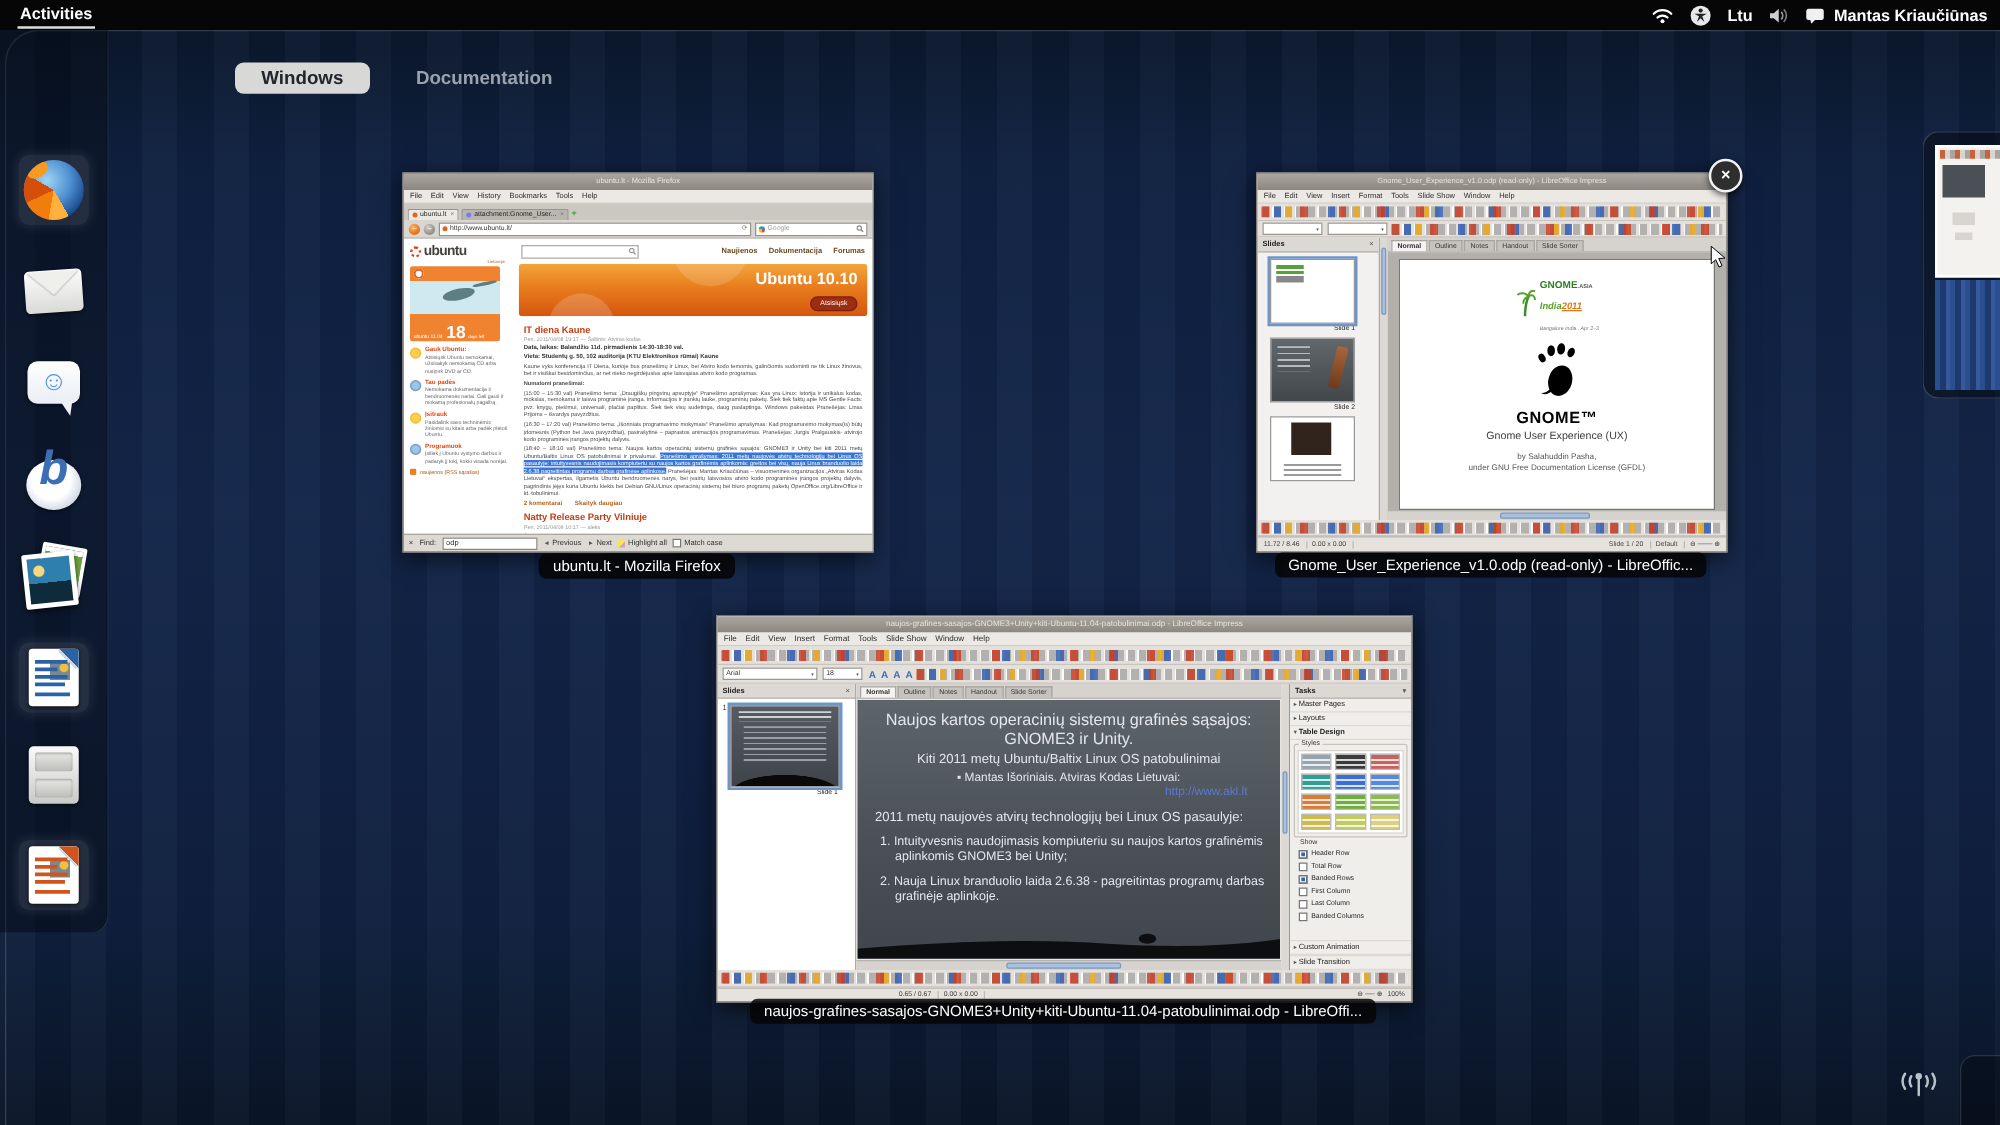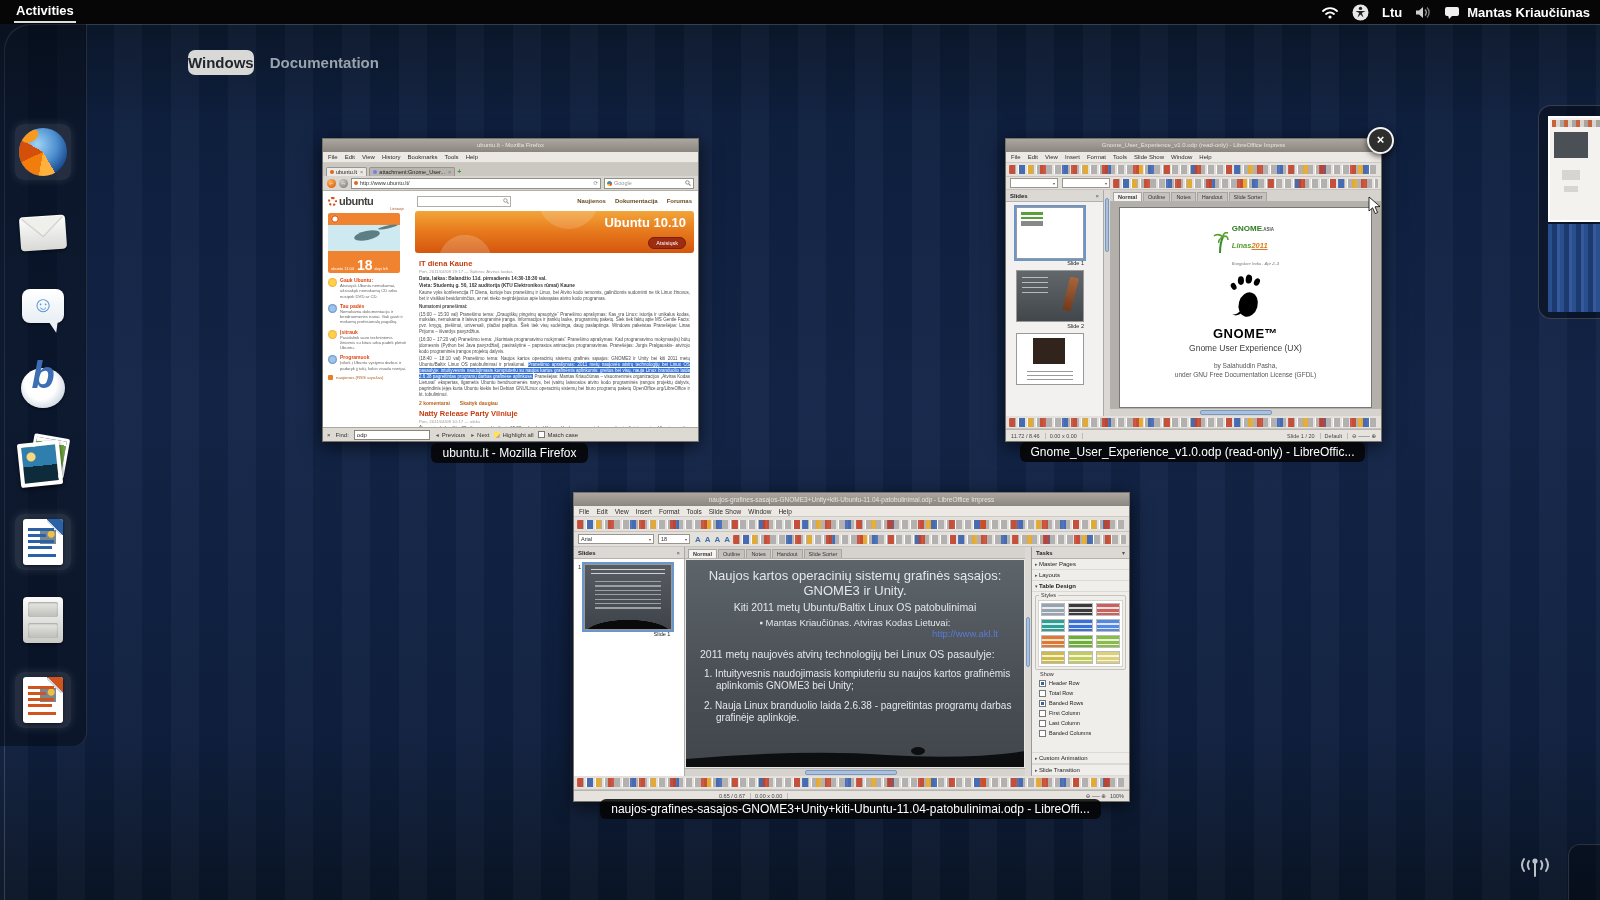--- a/index.html
+++ b/index.html
@@ -12,21 +12,21 @@
   .topbar{position:absolute;left:0;top:0;width:1600px;height:24px;background:#060606;color:#fff;
     display:flex;align-items:center;font-size:13px;font-weight:bold;z-index:50;}
   .activities{margin-left:14px;padding:2px 2px 3px;border-bottom:2px solid #ddd;cursor:pointer;}
   .clock{position:absolute;left:0;right:0;text-align:center;}
   .tray{position:absolute;right:10px;top:0;height:24px;display:flex;align-items:center;gap:13px;}
   .tray svg{display:block;}
   .overviewframe{position:absolute;left:4px;right:0;top:24px;bottom:0;border-top-left-radius:26px;
     box-shadow:inset 1px 1px 0 rgba(255,255,255,0.16);pointer-events:none;}
   
   .viewtabs{position:absolute;left:188px;top:50px;display:flex;gap:16px;align-items:center;z-index:5;}
-  .vtabbig{font-size:15px;font-weight:bold;color:#9aa3ad;padding:4px 0;border-radius:7px;cursor:pointer;}
+  .vtabbig{font-size:15px;font-weight:bold;color:#9aa3ad;padding:4px 21px;border-radius:7px;cursor:pointer;}
   .vtabbig.active{background:#d8d8d6;color:#20262c;}
   .searchbox{position:absolute;left:1277px;top:50px;width:264px;height:29px;border:1px solid #5a6a80;
     border-radius:15px;background:rgba(10,20,40,0.35);display:flex;align-items:center;z-index:5;}
   .searchbox input{flex:1;background:transparent;border:none;outline:none;color:#8e99a8;
     font-size:13px;padding:0 10px;font-family:inherit;}
   .searchbox svg{margin-right:9px;}
   
   .dock{position:absolute;left:0;top:24px;width:86px;height:722px;background:rgba(2,6,14,0.45);
     border-right:1px solid rgba(255,255,255,0.13);border-bottom-right-radius:14px;z-index:4;}
   .dicon{position:absolute;left:15px;width:56px;height:56px;display:flex;align-items:center;justify-content:center;cursor:pointer;}
@@ -539,21 +539,21 @@
             <span>Slide Sorter</span>
           </div>
         <div class="gslide">
           <div class="summit">
             <svg width="17" height="22" viewBox="0 0 17 22">
               <path d="M8 21 C8 14 9 9 11 5" stroke="#3c8b2e" stroke-width="2" fill="none"></path>
               <path d="M11 5 C8 2 4 2 2 4 M11 5 C11 1 14 0 16 1 M11 5 C14 3 16 5 16 8 M11 5 C8 6 6 9 7 11" stroke="#58a02c" stroke-width="1.6" fill="none"></path>
             </svg>
             <span class="summitxt">
               <span class="suml1"><span>GNOME</span><small>.ASIA</small></span><br>
-              <span class="suml2"><span>Linas</span><b>2011</b></span><br>
+              <span class="suml2"><span>India</span><b>2011</b></span><br>
               <span class="suml3">Bangalore India . Apr 2–3</span>
             </span>
           </div>
           <svg width="44" height="48" viewBox="0 0 60 66" style="margin:6px auto 0;display:block">
             <g fill="#000">
               <ellipse cx="33" cy="42" rx="13" ry="17" transform="rotate(16 33 42)"></ellipse>
               <path d="M26 52 q-9 8 -15 3 q5 2 10 -3 Z"></path>
               <ellipse cx="13" cy="17" rx="3.6" ry="5" transform="rotate(-28 13 17)"></ellipse>
               <ellipse cx="23" cy="9" rx="4.2" ry="6"></ellipse>
               <ellipse cx="34" cy="7" rx="4.4" ry="6.2" transform="rotate(8 34 7)"></ellipse>
@@ -646,21 +646,21 @@
         <div class="vtabs">
             <span>Normal</span>
             <span>Outline</span>
             <span>Notes</span>
             <span>Handout</span>
             <span>Slide Sorter</span>
           </div>
         <div class="nslide">
           <div class="nst">Naujos kartos operacinių sistemų grafinės sąsajos: GNOME3 ir Unity.</div>
           <div class="nss">Kiti 2011 metų Ubuntu/Baltix Linux OS patobulinimai</div>
-          <div class="nsb">▪ Mantas Kriaučiūnas. Atviras Kodas Lietuvai:</div>
+          <div class="nsb">▪ Mantas Išoriniais. Atviras Kodas Lietuvai:</div>
           <div class="nsl">http://www.akl.lt</div>
           <div class="nsi">2011 metų naujovės atvirų technologijų bei Linux OS pasaulyje:</div>
           <div class="nsitem">1. Intuityvesnis naudojimasis kompiuteriu su naujos kartos grafinėmis aplinkomis GNOME3 bei Unity;</div>
           <div class="nsitem">2. Nauja Linux branduolio laida 2.6.38 - pagreitintas programų darbas grafinėje aplinkoje.</div>
           <svg class="nhill" viewBox="0 0 340 26" preserveAspectRatio="none">
             <path d="M0 26 L0 18 Q120 8 200 14 Q280 19 340 10 L340 26 Z" fill="#0c0e10"></path>
             <ellipse cx="232" cy="10" rx="7" ry="4" fill="#0c0e10"></ellipse>
           </svg>
         </div>
         <div class="hscroll">

